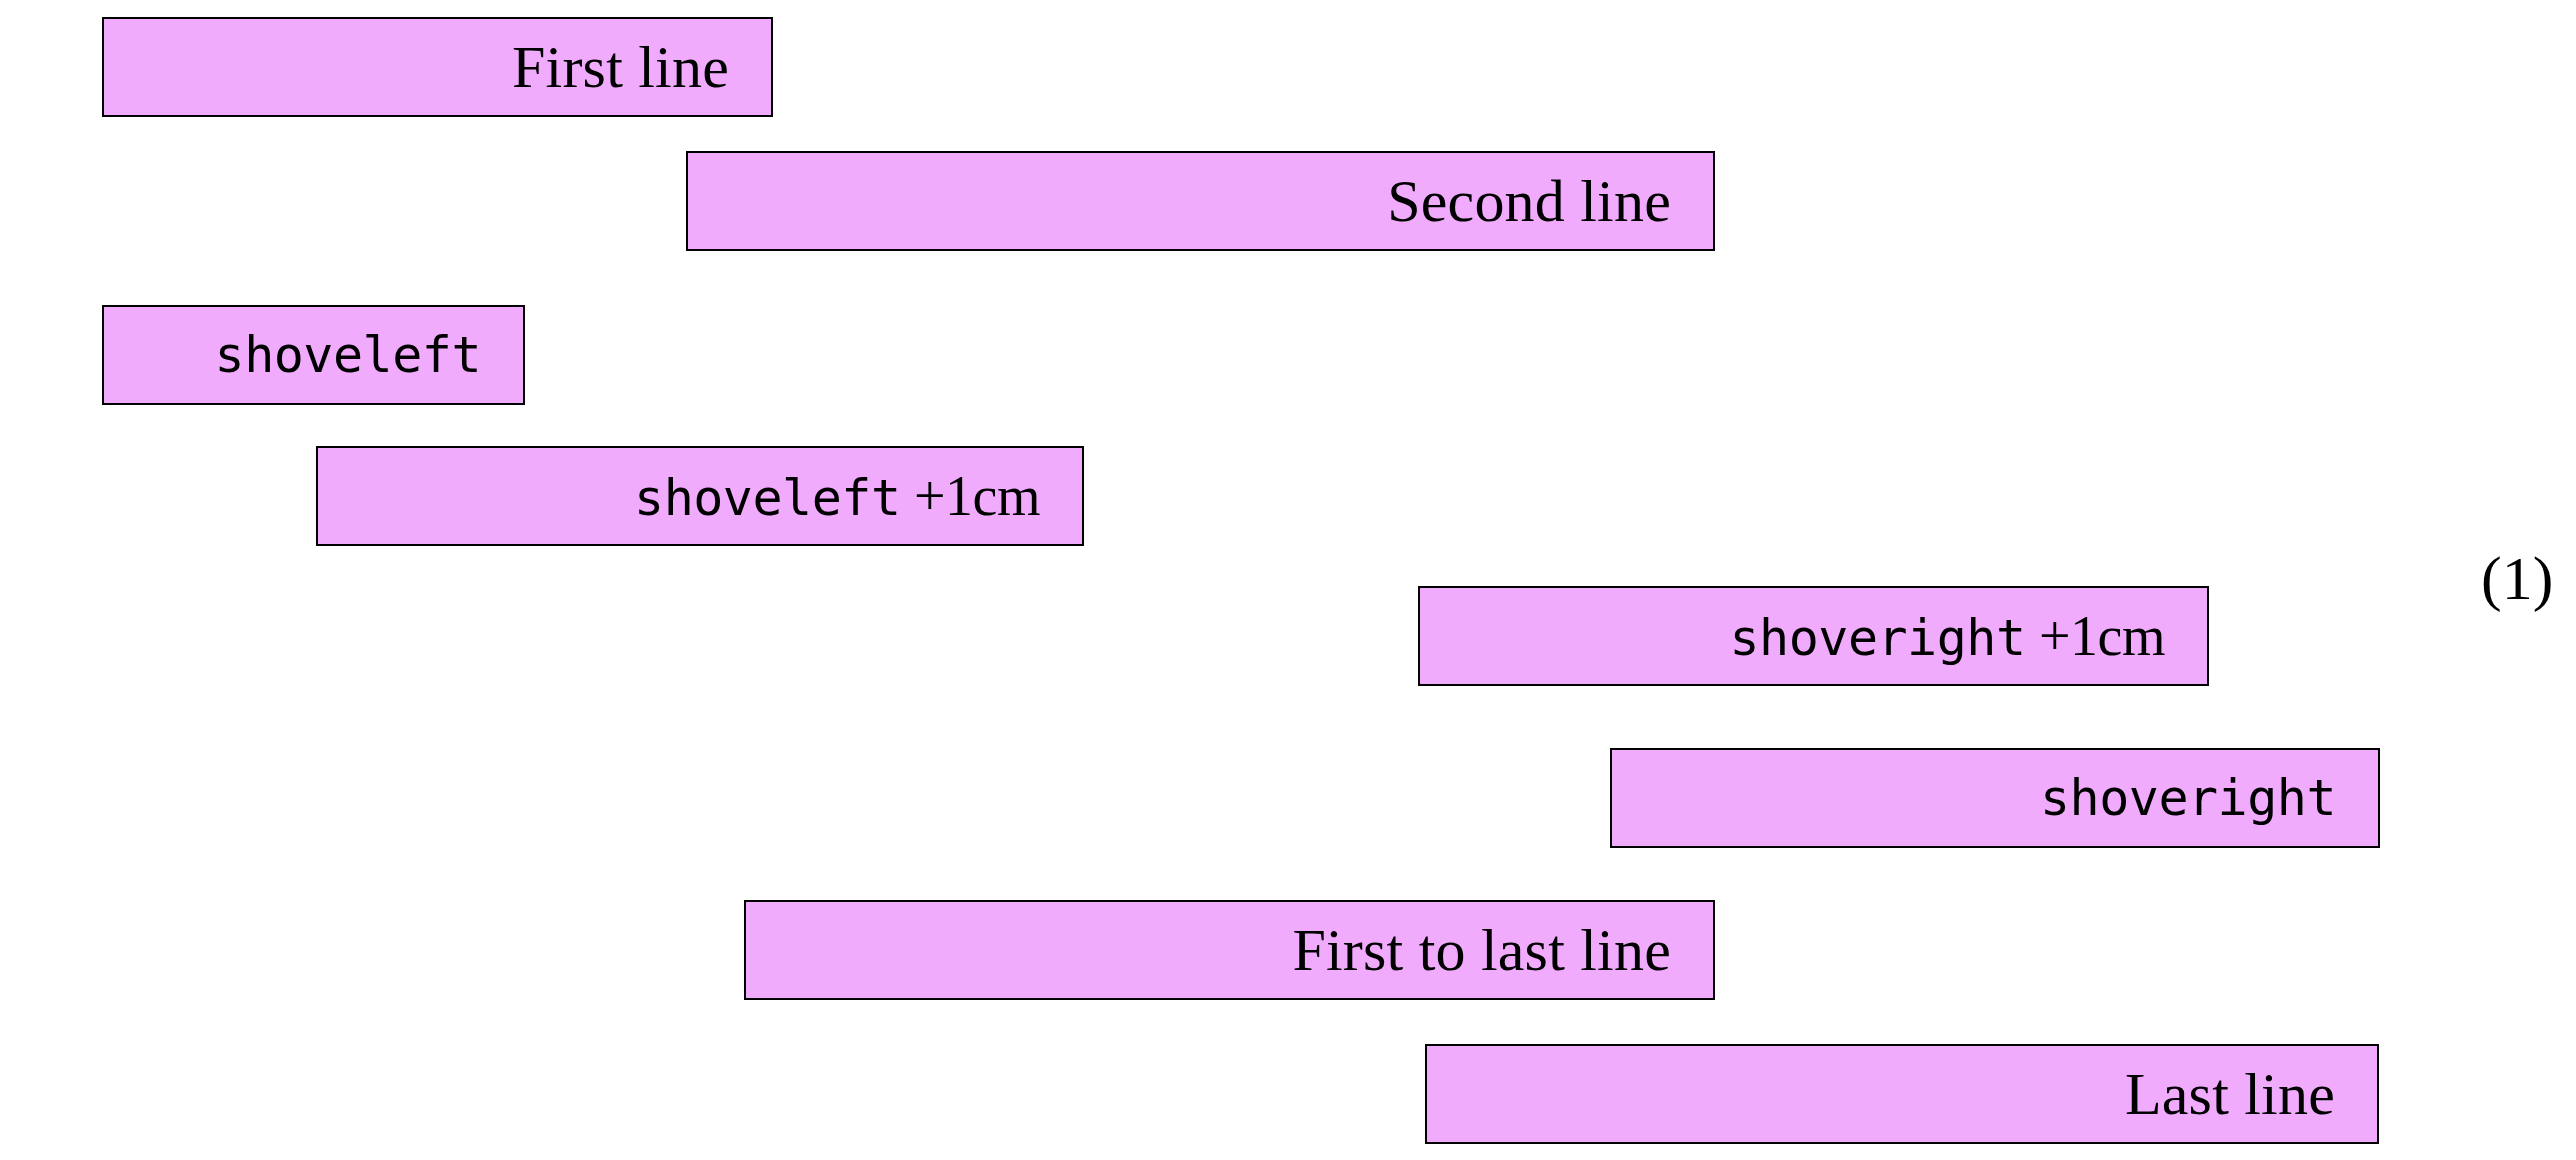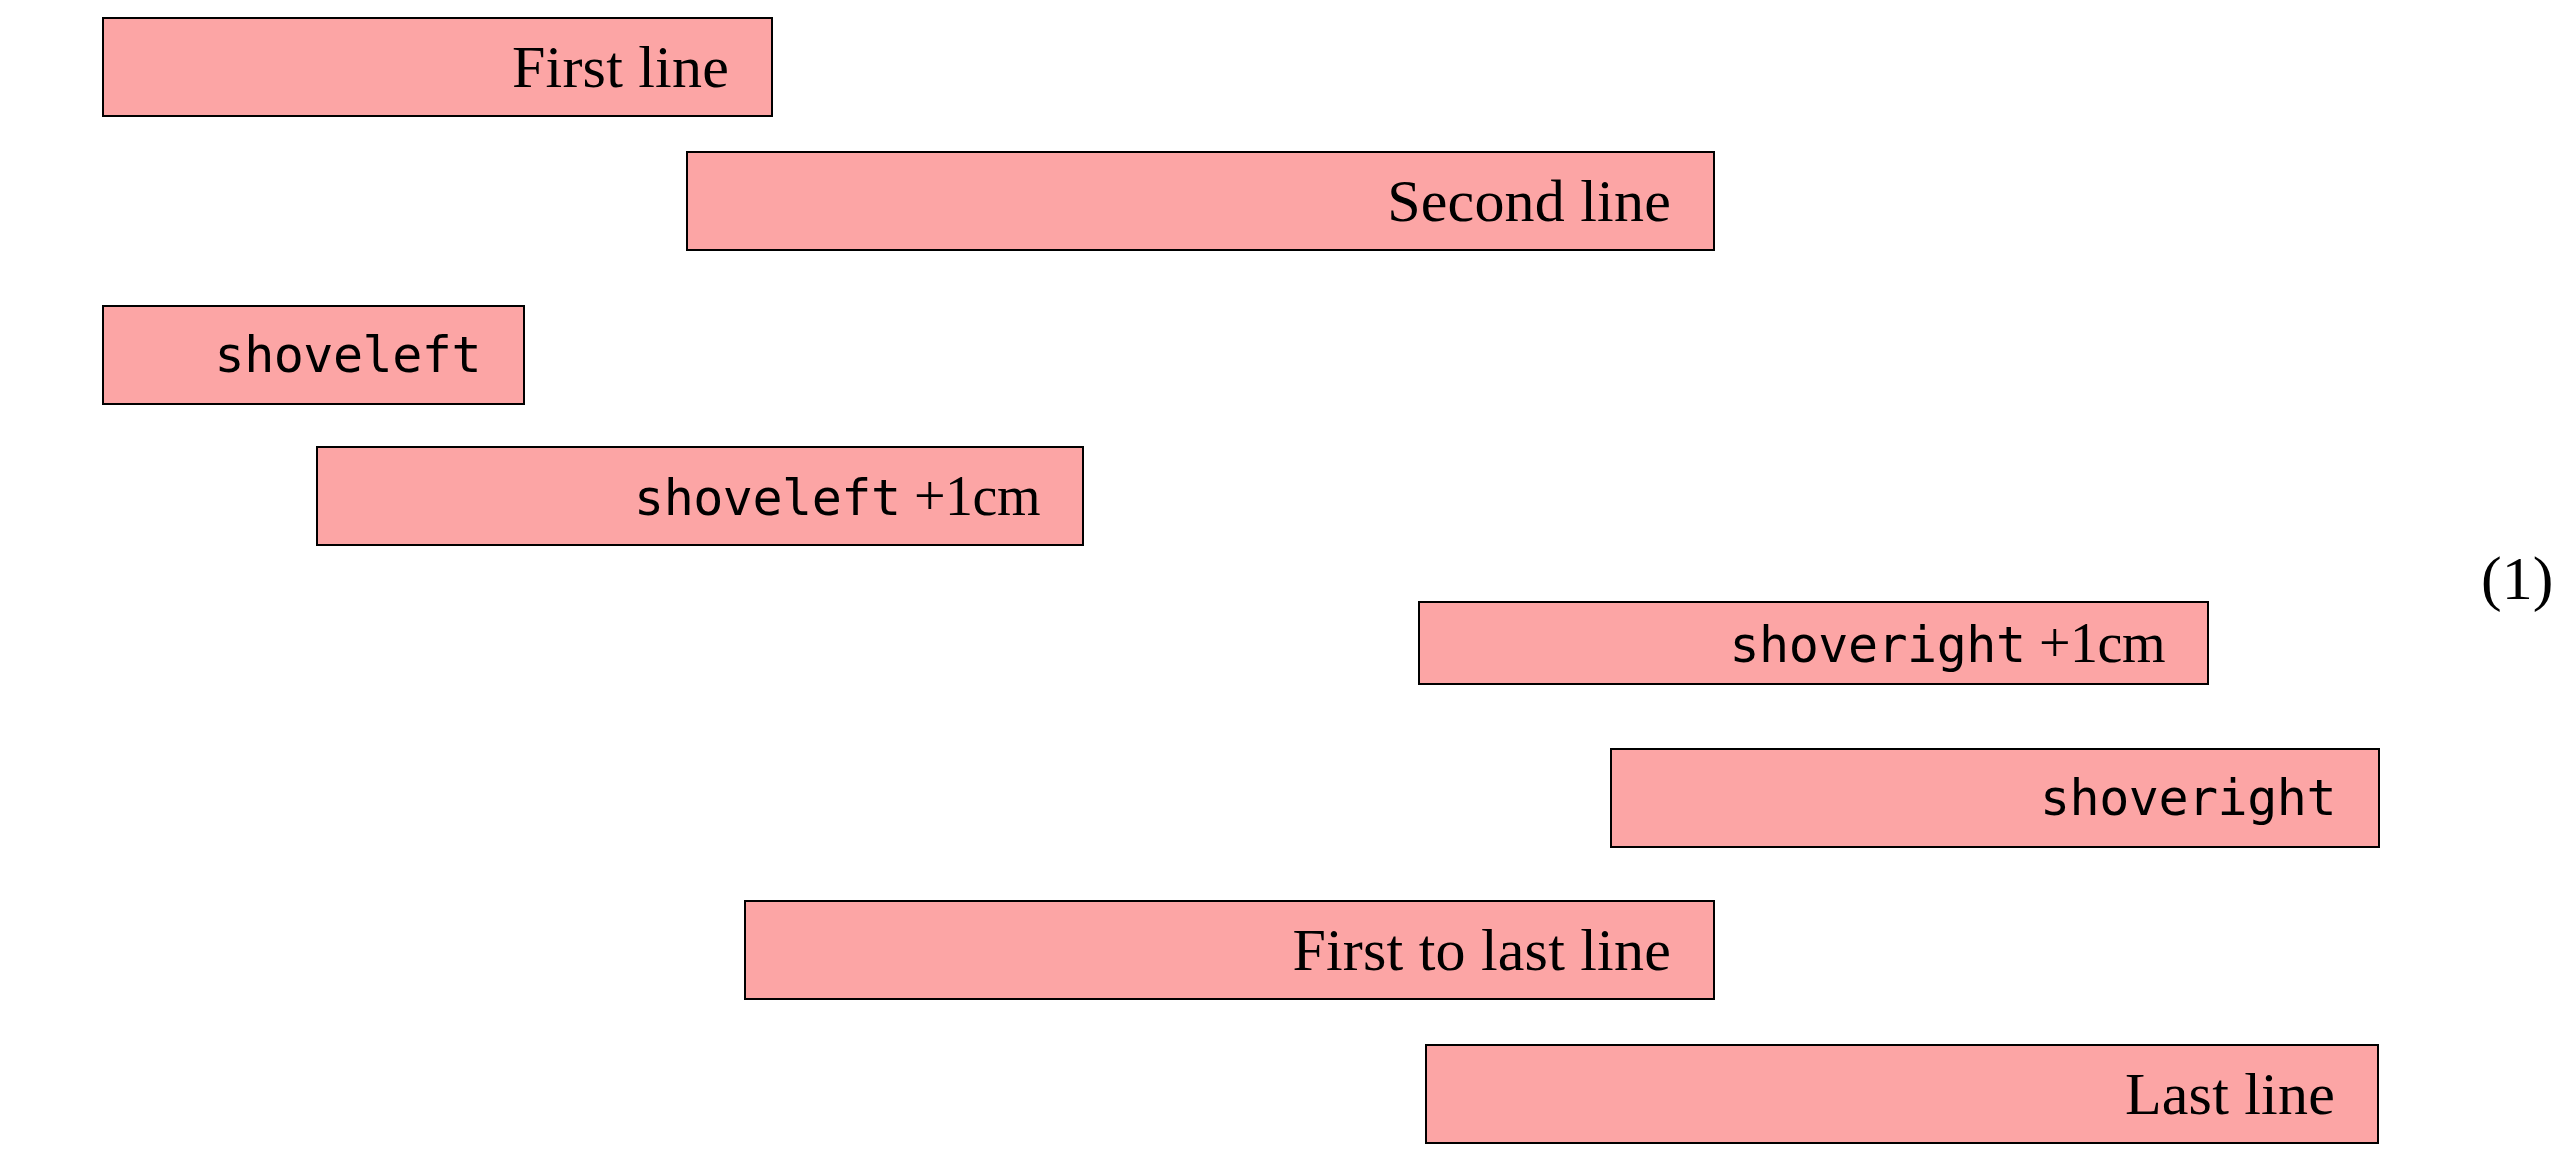--- a/index.html
+++ b/index.html
@@ -14,21 +14,21 @@
     height: 1160px;
     background: #ffffff;
     overflow: hidden;
     font-family: "Liberation Serif", "DejaVu Serif", serif;
     color: #000000;
   }
   .fbox {
     position: absolute;
     box-sizing: border-box;
     border: 2.9px solid #000000;
-    background: #fca5a5;
+    background: #f0abfc;
     display: flex;
     align-items: center;
     justify-content: flex-end;
     white-space: nowrap;
     overflow: hidden;
   }
   .fbox .label {
     display: block;
     line-height: 1;
     padding-right: 42px;
@@ -72,21 +72,21 @@
   <div class="fbox mono" style="left: 102px; top: 305px; width: 423px; height: 100px; border-color: rgb(0, 0, 0);">
     <span class="label">shoveleft</span>
   </div>
 
   <div class="fbox mono" style="left: 284px; top: 446px; width: 768px; height: 100px; border-color: rgb(0, 0, 0); margin-left: 32px;">
     <span class="label">
       <span>shoveleft</span><span class="unit"> +1cm</span>
     </span>
   </div>
 
-  <div class="fbox mono" style="left: 1418px; top: 601px; width: 791px; height: 84px; border-color: rgb(0, 0, 0);">
+  <div class="fbox mono" style="left: 1418px; top: 586px; width: 791px; height: 100px; border-color: rgb(0, 0, 0);">
     <span class="label">
       <span>shoveright</span><span class="unit"> +1cm</span>
     </span>
   </div>
 
   <div class="fbox mono" style="left: 1610px; top: 748px; width: 770px; height: 100px; border-color: rgb(0, 0, 0);">
     <span class="label">shoveright</span>
   </div>
 
   <div class="fbox roman" style="left: 744px; top: 900px; width: 971px; height: 100px; border-color: rgb(0, 0, 0);">

